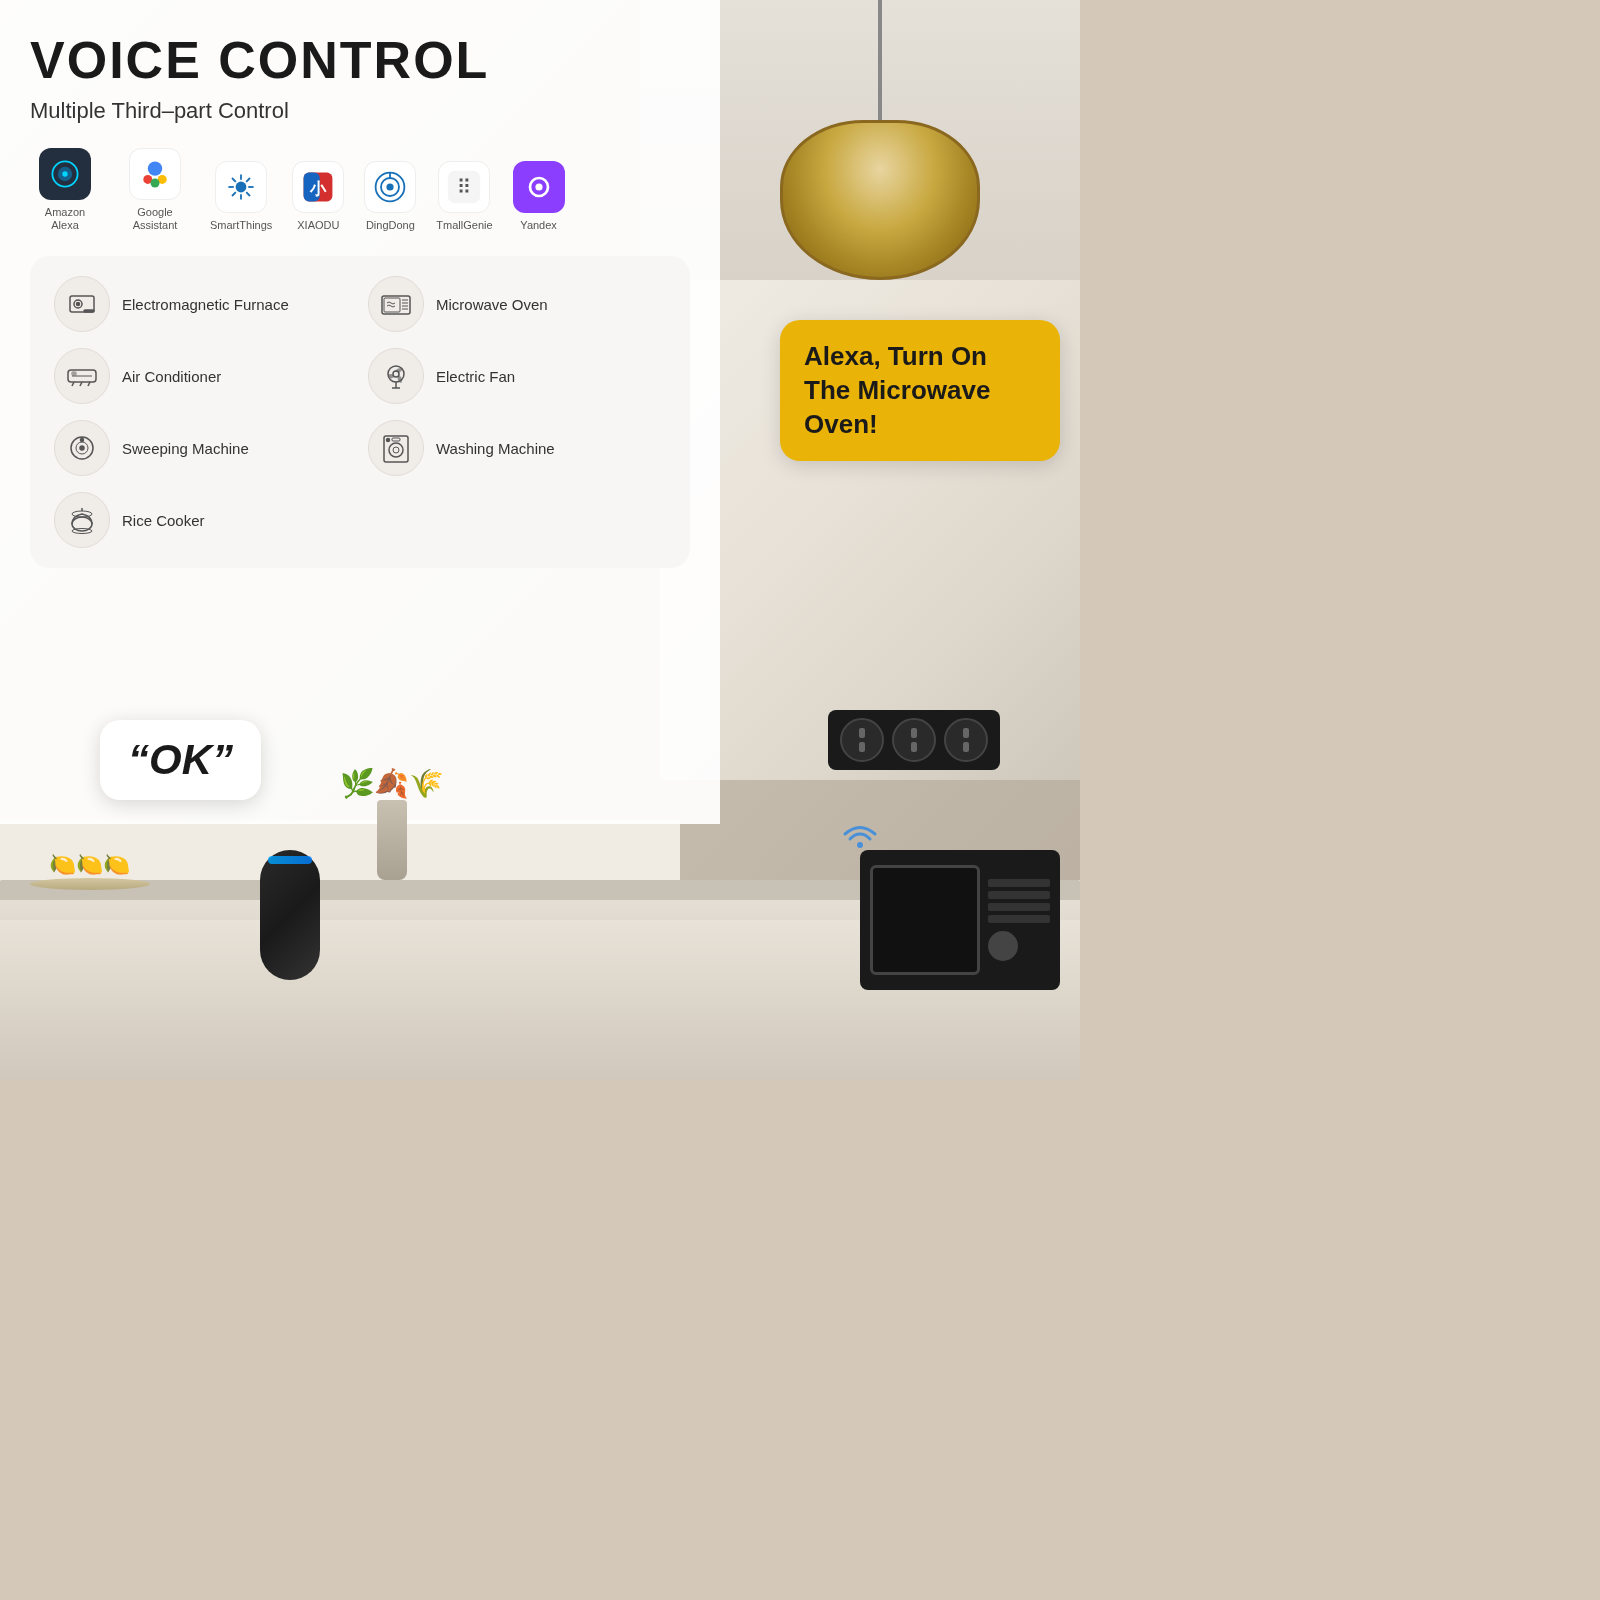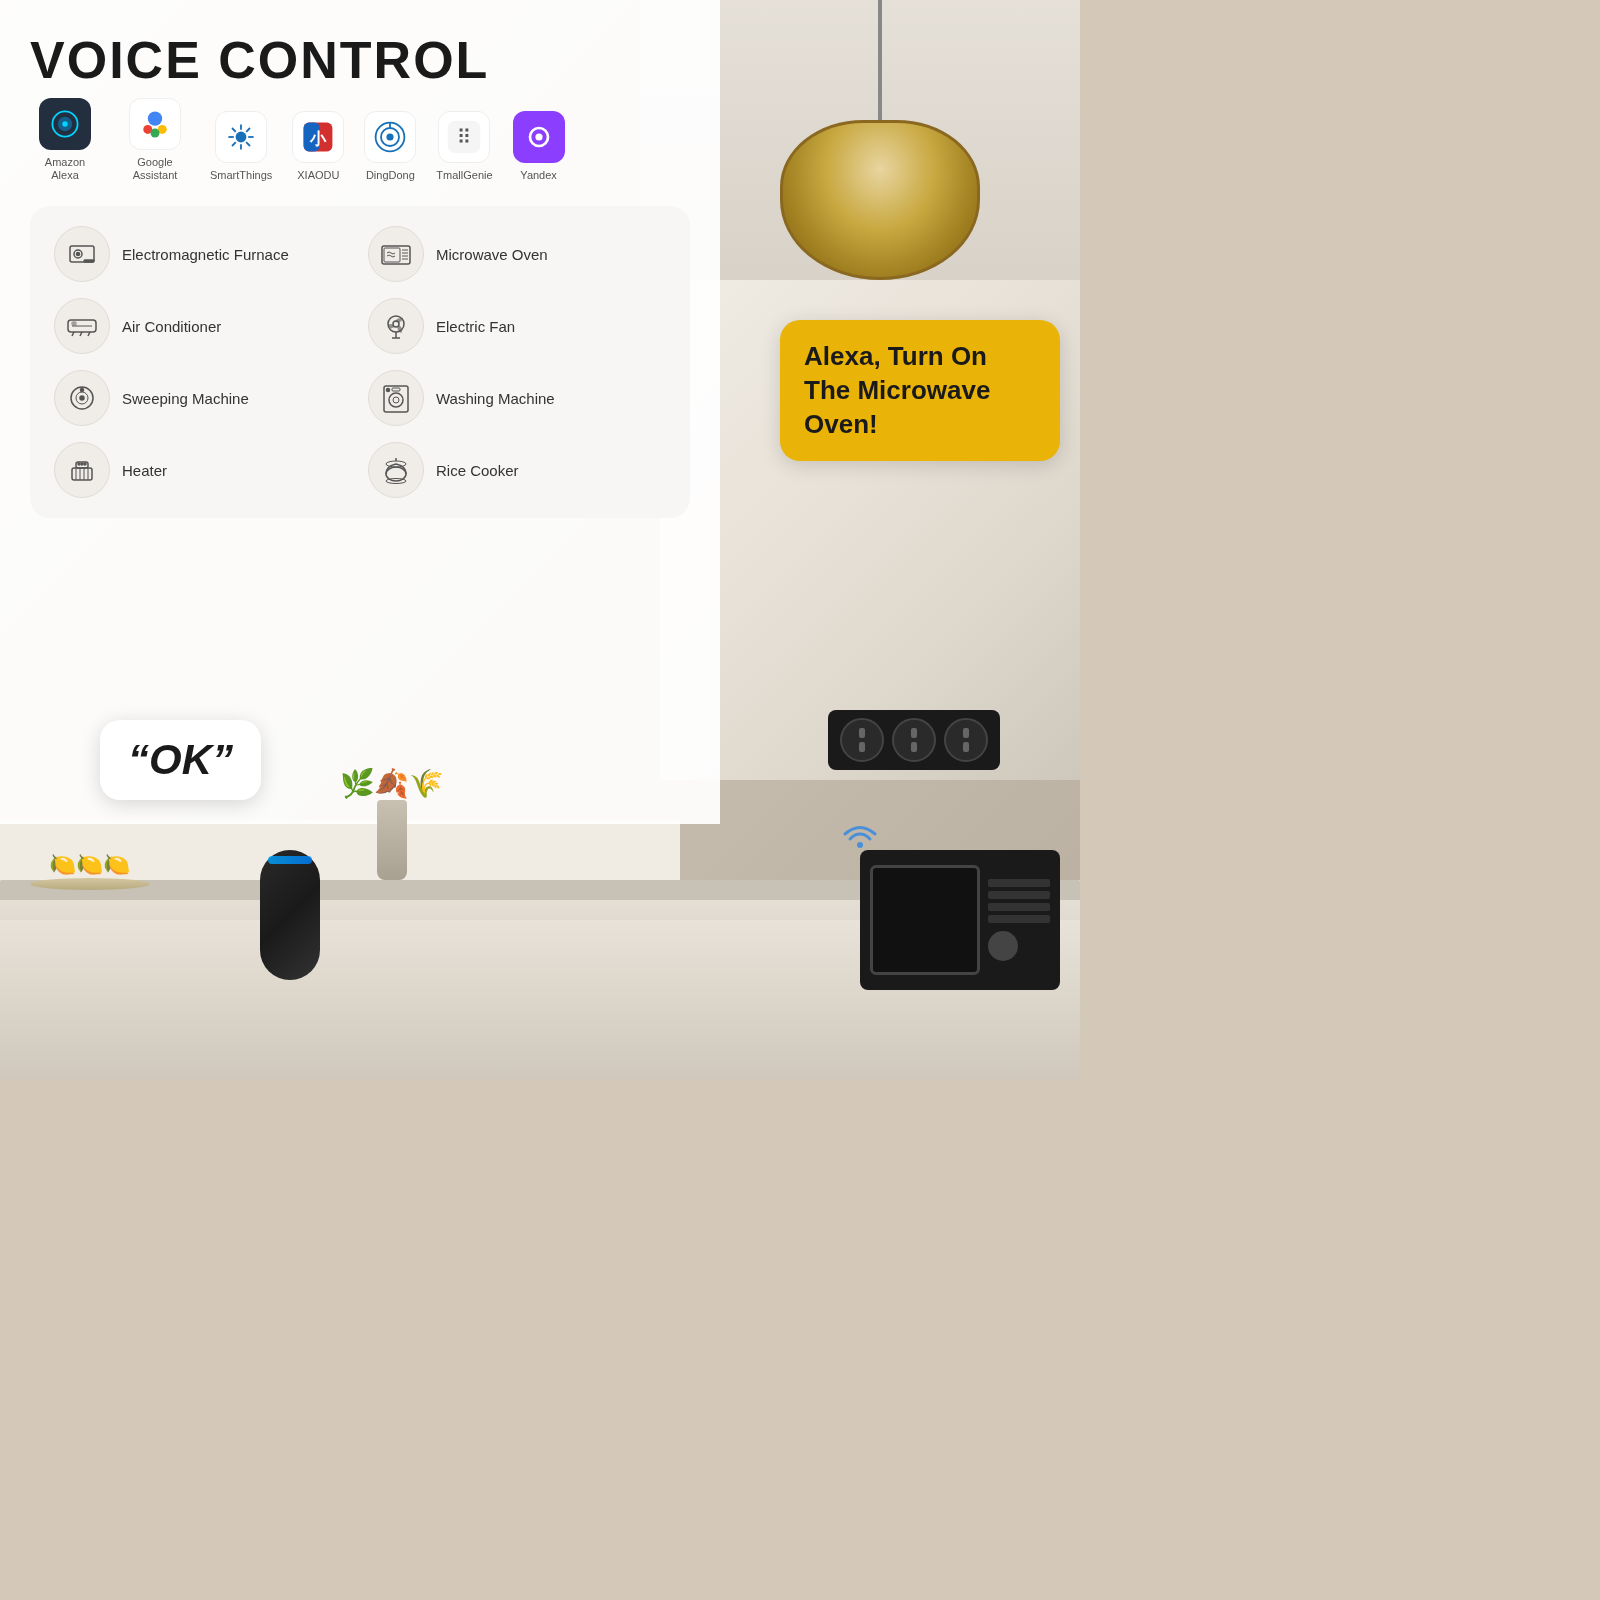--- a/index.html
+++ b/index.html
@@ -414,20 +414,21 @@
 <div class="wall-lines"></div>
 <div class="marble-wall"></div>
 
 <div class="pendant-lamp">
   <div class="lamp-cord"></div>
   <div class="lamp-shade"></div>
 </div>
 
 <div class="upper-panel">
   <h1 class="voice-control-title">VOICE CONTROL</h1>
+  <p class="subtitle">Multiple Third–part Control</p>
 
   <div class="platform-row">
 
     <div class="platform-item">
       <div class="platform-icon icon-alexa">
         <svg viewBox="0 0 40 40" width="36" height="36">
           <ellipse cx="20" cy="20" rx="14" ry="14" fill="none" stroke="#00d4ff" stroke-width="2"></ellipse>
           <ellipse cx="20" cy="20" rx="8" ry="8" fill="#00a8ff" opacity="0.4"></ellipse>
           <circle cx="20" cy="20" r="3" fill="#00d4ff"></circle>
         </svg>
@@ -590,36 +591,20 @@
           <circle cx="16" cy="18" r="7" stroke="#555" stroke-width="1.5" fill="none"></circle>
           <circle cx="16" cy="18" r="3" stroke="#555" stroke-width="1" fill="none"></circle>
           <circle cx="8" cy="8" r="1.5" fill="#555"></circle>
           <rect x="12" y="6" width="8" height="3" rx="1" stroke="#555" stroke-width="1" fill="none"></rect>
         </svg>
       </div>
       <span class="device-label">Washing Machine</span>
     </div>
 
 
-    <div class="device-item">
-      <div class="device-icon-circle">
-        <svg viewBox="0 0 32 32">
-          <rect x="6" y="14" width="20" height="12" rx="2" stroke="#555" stroke-width="1.5" fill="none"></rect>
-          <line x1="10" y1="14" x2="10" y2="26" stroke="#555" stroke-width="1"></line>
-          <line x1="14" y1="14" x2="14" y2="26" stroke="#555" stroke-width="1"></line>
-          <line x1="18" y1="14" x2="18" y2="26" stroke="#555" stroke-width="1"></line>
-          <line x1="22" y1="14" x2="22" y2="26" stroke="#555" stroke-width="1"></line>
-          <rect x="10" y="8" width="12" height="6" rx="2" stroke="#555" stroke-width="1.5" fill="none"></rect>
-          <circle cx="13" cy="10" r="1" fill="#555"></circle>
-          <circle cx="16" cy="10" r="1" fill="#555"></circle>
-          <circle cx="19" cy="10" r="1" fill="#555"></circle>
-        </svg>
-      </div>
-      <span class="device-label">Heater</span>
-    </div>
 
     <div class="device-item">
       <div class="device-icon-circle">
         <svg viewBox="0 0 32 32">
           <ellipse cx="16" cy="20" rx="10" ry="7" stroke="#555" stroke-width="1.5" fill="none"></ellipse>
           <path d="M6 20 Q6 12 16 10 Q26 12 26 20" stroke="#555" stroke-width="1.5" fill="none"></path>
           <ellipse cx="16" cy="10" rx="10" ry="3" stroke="#555" stroke-width="1" fill="none"></ellipse>
           <line x1="16" y1="7" x2="16" y2="4" stroke="#555" stroke-width="1.5"></line>
           <ellipse cx="16" cy="27" rx="10" ry="2.5" stroke="#555" stroke-width="1" fill="none"></ellipse>
         </svg>

